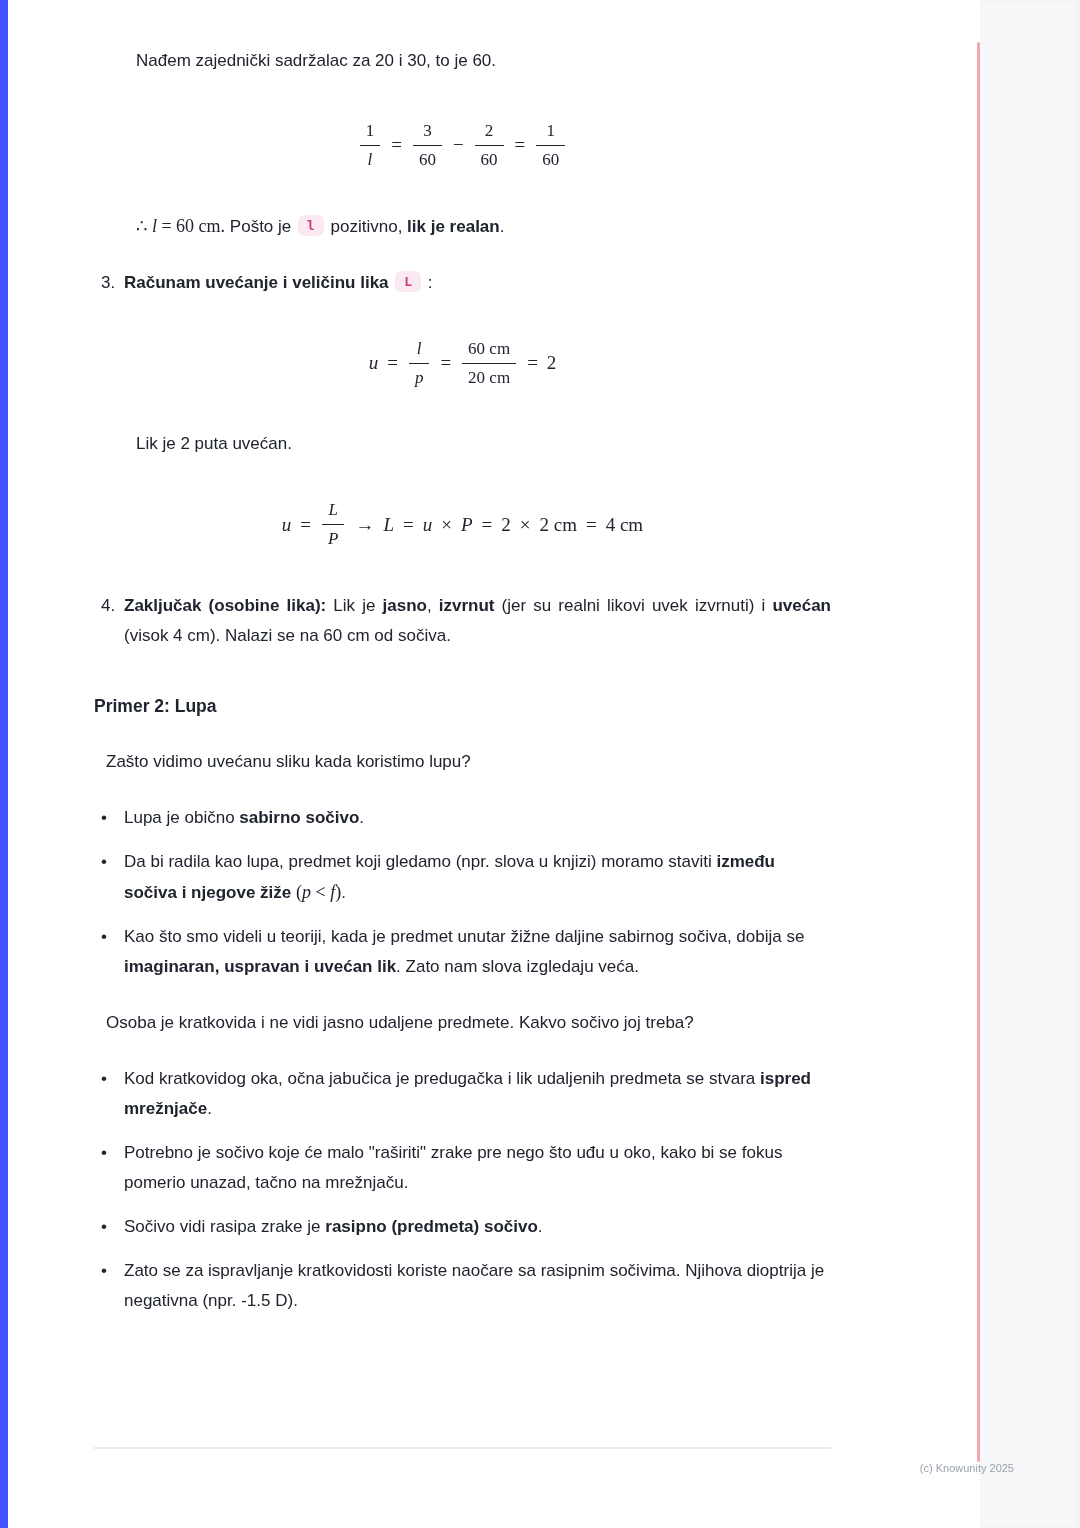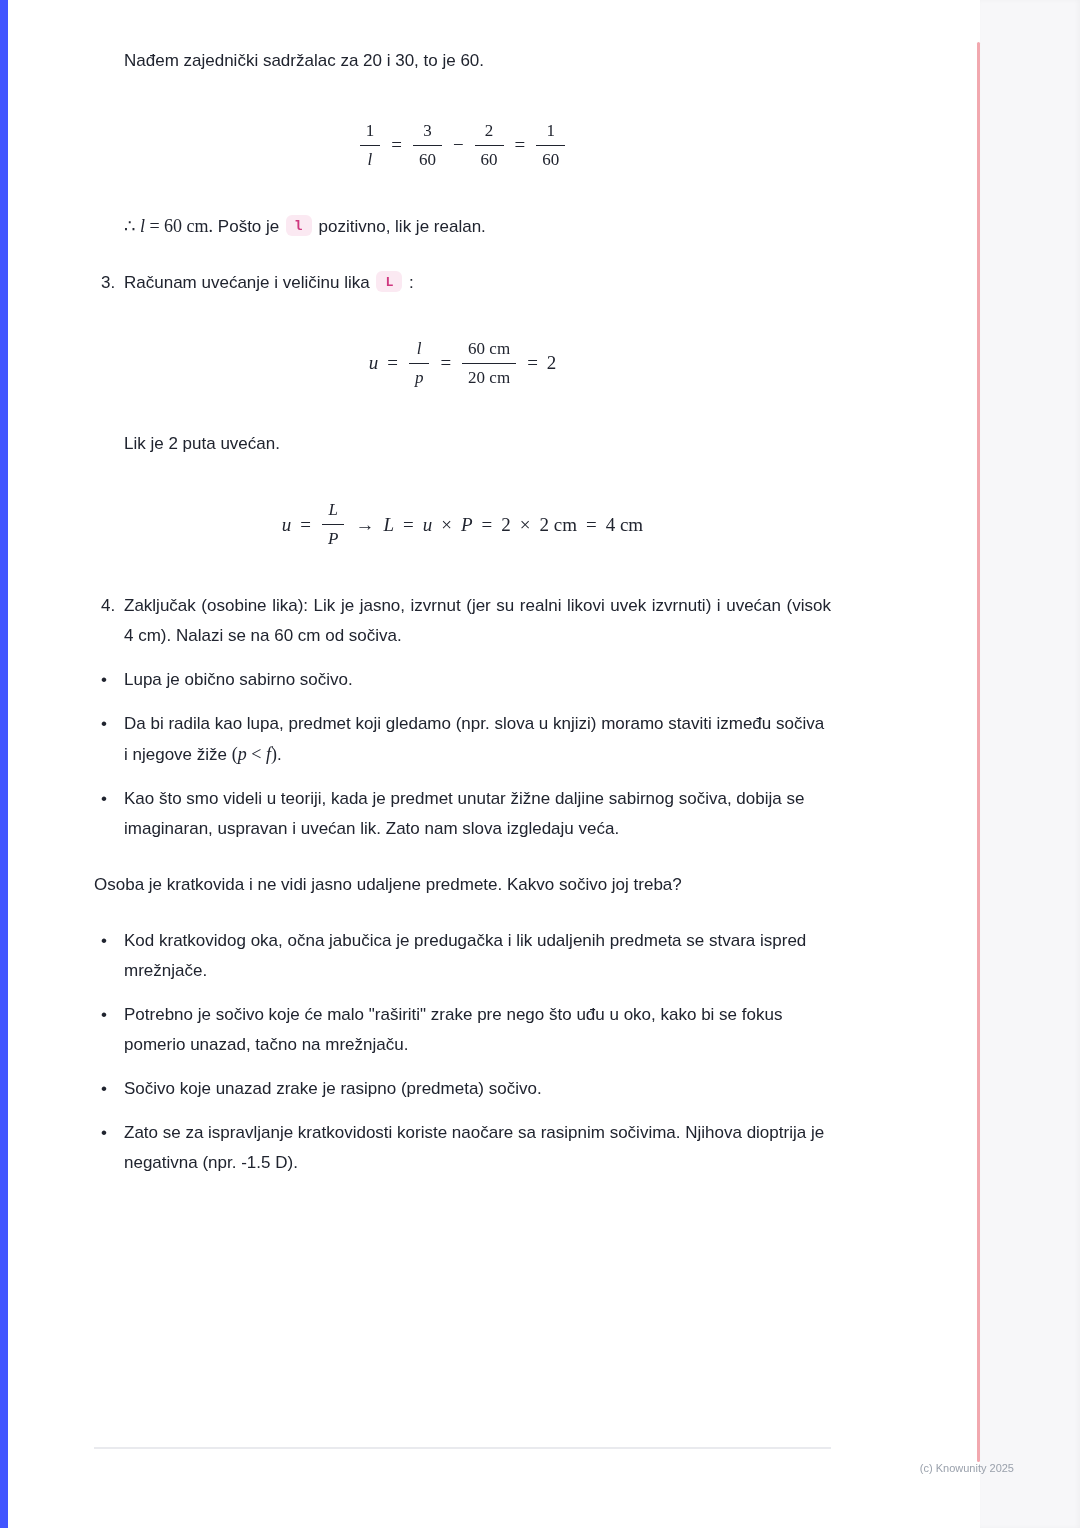--- a/index.html
+++ b/index.html
@@ -22,28 +22,28 @@
   }
   .page-edge {
     position: absolute; left: 977px; top: 42px; width: 3px; height: 1420px;
     background: var(--edge, #f2a8af);
     border-radius: 2px;
   }
   .content {
     position: absolute; left: 94px; top: 20px; width: 737px;
     font-size: 17px; line-height: 30px;
   }
-  .para { margin: 26px 0; }
+  .para { margin: 26px 12px; }
   .para.ind { padding-left: 30px; }
   .heading { font-size: 17.5px; font-weight: 700; margin: 40px 0 26px; }
   .li { display: flex; margin: 14px 0; }
   .li-m { flex: 0 0 30px; width: 30px; padding-left: 7px; }
   .li-b { flex: 1; }
   .li-b.just { text-align: justify; }
-  .rb { font-weight: 400; }
+  .rb { font-weight: 700; }
   .chip {
     font-family: "DejaVu Sans Mono", "Liberation Mono", monospace;
     font-size: 13px; font-weight: 700; line-height: 1;
     color: var(--code, #cf377f);
     background: var(--code-bg, #fbe9f2);
     border-radius: 6px; padding: 4px 9px; margin: 0 2px;
     display: inline-block; vertical-align: 2px;
   }
   .mt, .mv { font-family: "Liberation Serif", "DejaVu Serif", serif; font-size: 18px; }
   .mv { font-style: italic; }
@@ -139,20 +139,22 @@
           <span class="f-num">2</span>
           <span class="f-op">×</span>
           <span class="f-num">2 cm</span>
           <span class="f-op">=</span>
           <span class="f-num">4 cm</span>
         </span></div>
       <div class="li">
         <span class="li-m">4.</span>
         <span class="li-b just"><strong class="rb">Zaključak (osobine lika):</strong><span class="rt"> Lik je </span><strong class="rb">jasno</strong><span class="rt">, </span><strong class="rb">izvrnut</strong><span class="rt"> (jer su realni likovi uvek izvrnuti) i </span><strong class="rb">uvećan</strong><span class="rt"> (visok 4 cm). Nalazi se na 60 cm od sočiva.</span></span>
       </div>
+      <h3 class="heading"><span class="rt">Primer 2: Lupa</span></h3>
+      <p class="para"><span class="rt">Zašto vidimo uvećanu sliku kada koristimo lupu?</span></p>
       <div class="li">
         <span class="li-m">•</span>
         <span class="li-b"><span class="rt">Lupa je obično </span><strong class="rb">sabirno sočivo</strong><span class="rt">.</span></span>
       </div>
       <div class="li">
         <span class="li-m">•</span>
         <span class="li-b"><span class="rt">Da bi radila kao lupa, predmet koji gledamo (npr. slova u knjizi) moramo staviti </span><strong class="rb">između sočiva i njegove žiže</strong><span class="rt"> </span><span class="mt">(</span><span class="mv">p</span><span class="mt"> &lt; </span><span class="mv">f</span><span class="mt">)</span><span class="rt">.</span></span>
       </div>
       <div class="li">
         <span class="li-m">•</span>
@@ -162,21 +164,21 @@
       <div class="li">
         <span class="li-m">•</span>
         <span class="li-b"><span class="rt">Kod kratkovidog oka, očna jabučica je predugačka i lik udaljenih predmeta se stvara </span><strong class="rb">ispred mrežnjače</strong><span class="rt">.</span></span>
       </div>
       <div class="li">
         <span class="li-m">•</span>
         <span class="li-b"><span class="rt">Potrebno je sočivo koje će malo "raširiti" zrake pre nego što uđu u oko, kako bi se fokus pomerio unazad, tačno na mrežnjaču.</span></span>
       </div>
       <div class="li">
         <span class="li-m">•</span>
-        <span class="li-b"><span class="rt">Sočivo koje unazad zrake je </span><strong class="rb">rasipno (predmeta) sočivo</strong><span class="rt">.</span></span>
+        <span class="li-b"><span class="rt">Sočivo vidi rasipa zrake je </span><strong class="rb">rasipno (predmeta) sočivo</strong><span class="rt">.</span></span>
       </div>
       <div class="li">
         <span class="li-m">•</span>
         <span class="li-b"><span class="rt">Zato se za ispravljanje kratkovidosti koriste naočare sa rasipnim sočivima. Njihova dioptrija je negativna (npr. -1.5 D).</span></span>
       </div>
     </main>
   <div class="divider"></div>
   <div class="footer">(c) Knowunity 2025</div>
 </div>
 

